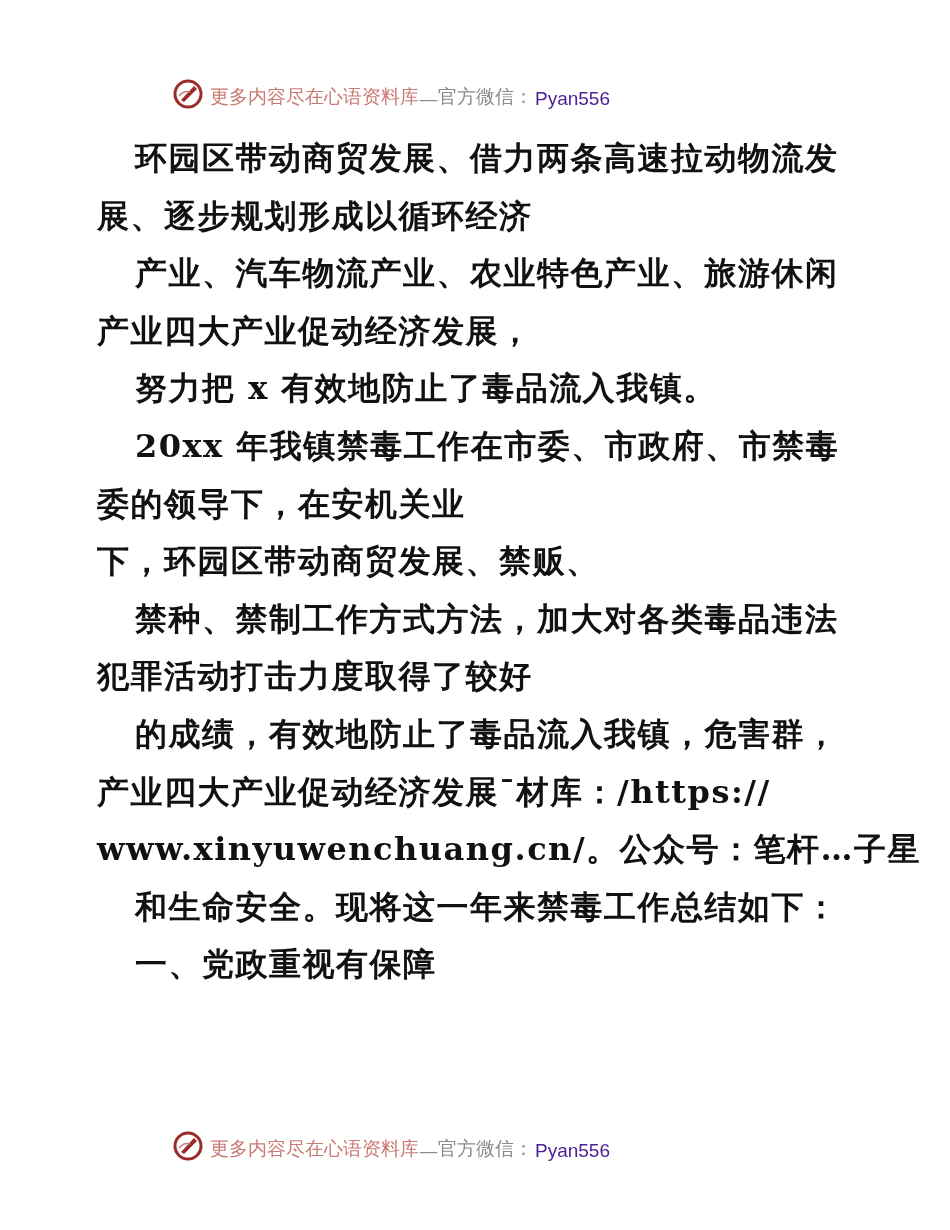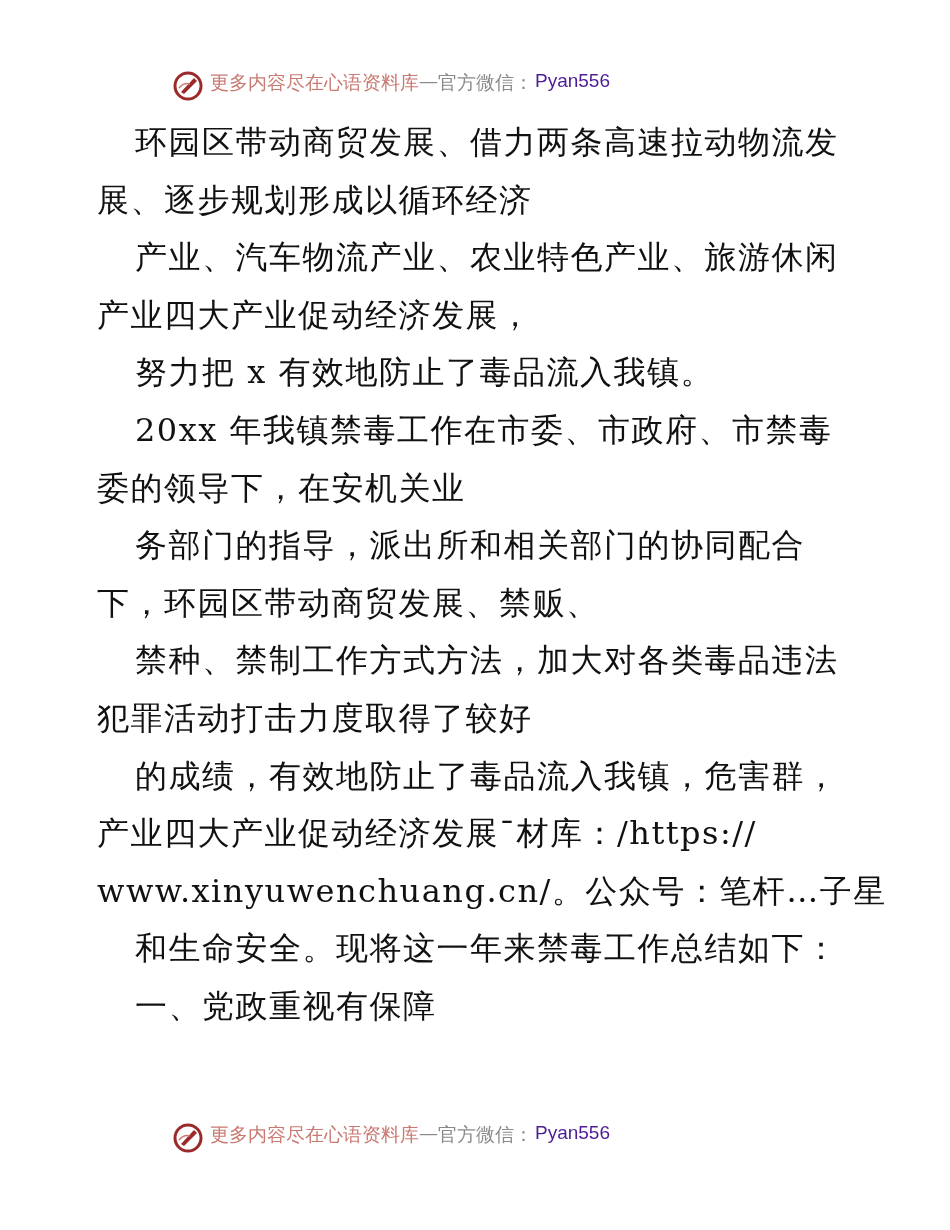--- a/index.html
+++ b/index.html
@@ -1,26 +1,26 @@
 <!DOCTYPE html>
 <html><head>
   <meta charset="utf-8">
   <style>
     html, body { margin:0; padding:0; background:#ffffff; }
     body { width:950px; height:1230px; position:relative; overflow:hidden;
            font-family:"DejaVu Serif","Liberation Serif",serif; color:#111; }
     .watermark { position:absolute; left:0; width:782px; height:40px;
-                 display:flex; justify-content:center; align-items:flex-start; }
+                 display:flex; justify-content:center; align-items:flex-end; }
     .watermark.top { top:70px; }
     .watermark.bottom { top:1122px; }
     .wm-icon { width:32px; height:32px; margin-right:6px; }
     .wm-red { color:#c97a72; font-size:19px; font-family:"DejaVu Serif",serif; letter-spacing:0px; }
     .wm-gray { color:#8a8a8a; font-size:19px; font-family:"DejaVu Serif",serif; }
     .wm-id { color:#4c1d95; font-size:19px; font-family:"Liberation Sans",sans-serif; margin-left:2px; }
-    .content { position:absolute; left:97px; top:114px; width:760px; }
+    .content { position:absolute; left:97px; top:130px; width:760px;font-weight:bold; }
     .line { font-size:32px; line-height:57.6px; height:57.6px; white-space:nowrap; letter-spacing:1.5px; }
     .indent { padding-left:38px; }
   </style>
 </head>
 <body>
 
 <div class="watermark top">
   <svg class="wm-icon" viewBox="0 0 32 32">
     <circle cx="16" cy="16" r="13" fill="none" stroke="#9b2a2a" stroke-width="3"></circle>
     <path d="M9 22 L22 8 L25 11 L12 24 Z" fill="#9b2a2a"></path>
@@ -33,21 +33,20 @@
 </div>
 
 <div class="content">
   <div class="line indent">环园区带动商贸发展、借力两条高速拉动物流发</div>
   <div class="line">展、逐步规划形成以循环经济</div>
   <div class="line indent">产业、汽车物流产业、农业特色产业、旅游休闲</div>
   <div class="line">产业四大产业促动经济发展，</div>
   <div class="line indent">努力把 x 有效地防止了毒品流入我镇。</div>
   <div class="line indent">20xx 年我镇禁毒工作在市委、市政府、市禁毒</div>
   <div class="line">委的领导下，在安机关业</div>
-  <div class="line indent">务部门的指导，派出所和相关部门的协同配合</div>
   <div class="line">下，环园区带动商贸发展、禁贩、</div>
   <div class="line indent">禁种、禁制工作方式方法，加大对各类毒品违法</div>
   <div class="line">犯罪活动打击力度取得了较好</div>
   <div class="line indent">的成绩，有效地防止了毒品流入我镇，危害群，</div>
   <div class="line">产业四大产业促动经济发展¯材库：/https://</div>
   <div class="line">www.xinyuwenchuang.cn/。公众号：笔杆…子星</div>
   <div class="line indent">和生命安全。现将这一年来禁毒工作总结如下：</div>
   <div class="line indent">一、党政重视有保障</div>
 </div>
 

